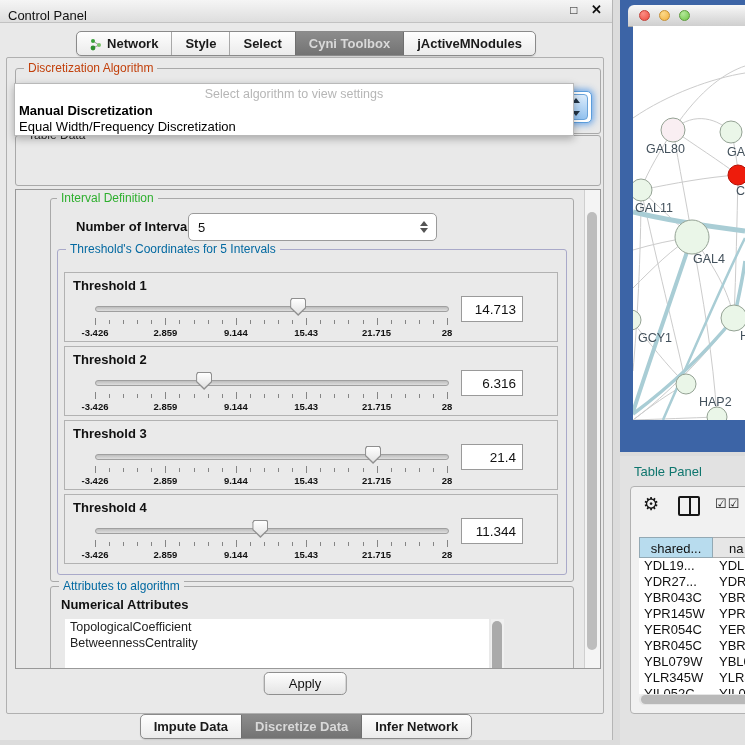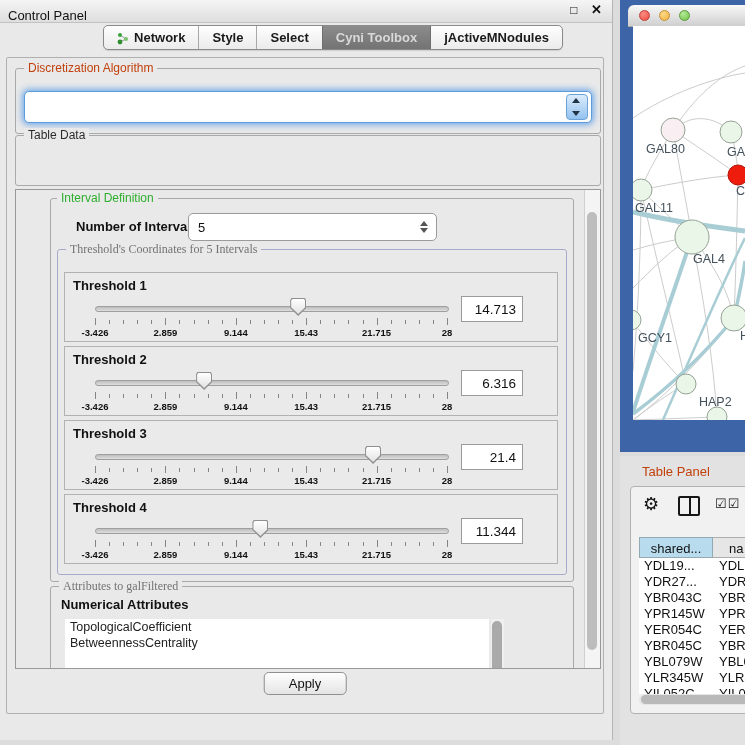--- a/index.html
+++ b/index.html
@@ -12,38 +12,38 @@
   
   .cp{position:absolute;left:0;top:0;width:612px;height:740px;background:#e9e9e9;border-right:1px solid #b5b5b5;}
   .cp-titlebar{position:absolute;left:0;top:0;right:0;height:22px;
     background:linear-gradient(#f5f5f5,#dedede);border-bottom:1px solid #c2c2c2;}
   .cp-title{position:absolute;left:8px;top:8px;font-size:13px;color:#111;}
   .cp-btns{position:absolute;right:10px;top:2px;font-size:13px;color:#111;}
   .float-btn{margin-right:10px;font-size:12px;}
   .close-btn{font-weight:bold;}
   
   .tabbar{position:absolute;left:0;width:612px;text-align:center;}
-  .tabbar.top{top:25px;padding-left:27px;}
+  .tabbar.top{top:31px;}
   .tabbar.bottom{top:714px;}
   .segctl{display:inline-flex;border:1px solid #8a8a8a;border-radius:5px;overflow:hidden;
     background:linear-gradient(#fefefe,#ebebeb);box-shadow:0 1px 1px rgba(0,0,0,.12);}
   .seg{padding:4px 13px;font-size:13px;font-weight:bold;color:#1a1a1a;display:flex;align-items:center;gap:5px;
     border-left:1px solid #a8a8a8;cursor:default;}
   .seg:first-child{border-left:none;}
   .seg.sel{background:linear-gradient(#8c8c8c,#737373);color:#d9d9d9;border-left-color:#6f6f6f;}
   .seg.sel + .seg{border-left-color:#6f6f6f;}
   
   .content{position:absolute;left:6px;top:57px;width:596px;height:655px;
     border:1px solid #b0b0b0;border-radius:2px;background:#e9e9e9;}
   .group{position:absolute;border:1px solid #a9a9a9;border-radius:3px;}
   .gtitle{position:absolute;top:-8px;left:8px;background:#e9e9e9;padding:0 4px;font-size:12px;}
   .gtitle.gray{color:#c2410c;}
   .gtitle.dark{color:#2c2c2c;}
   .gtitle.green{color:#2eaf2e;}
-  .gtitle.blue{color:#737373;font-family:Liberation Serif, serif;}
+  .gtitle.blue{color:#0369a1;}
   .group.algo{left:8px;top:10px;width:584px;height:64px;}
   .group.tdata{left:8px;top:77px;width:584px;height:49px;}
   .combo{position:absolute;background:#fff;border:1px solid #9b9b9b;border-radius:5px;}
   .combo-text{position:absolute;left:9px;top:50%;transform:translateY(-50%);font-size:13px;color:#111;white-space:nowrap;}
   .stepper{position:absolute;right:7px;top:50%;transform:translateY(-50%);width:10px;height:14px;}
   .stepper i{position:absolute;left:1px;width:0;height:0;border-left:4px solid transparent;border-right:4px solid transparent;}
   .stepper .up{top:1px;border-bottom:5px solid #555;}
   .stepper .dn{bottom:1px;border-top:5px solid #555;}
   .combo.focus{border:1px solid #5b9ddb;box-shadow:0 0 6px 2px rgba(96,160,232,.85);}
   .stepper.blue{right:3px;width:20px;height:24px;border-radius:4px;background:linear-gradient(#dcecfb,#93c2ef);border:1px solid #6ba3d9;}
@@ -98,21 +98,21 @@
   .mac-titlebar{position:absolute;left:8px;top:5px;right:0;height:21px;
     background:linear-gradient(#f8f8f8,#cfcfcf);border-radius:6px 0 0 0;border-bottom:1px solid #a9a9a9;}
   .light{position:absolute;top:5px;width:11px;height:11px;border-radius:50%;box-sizing:border-box;}
   .light.red{left:11px;background:radial-gradient(circle at 35% 30%,#fb8d84,#ee4b40);border:1px solid #c24038;}
   .light.yellow{left:31px;background:radial-gradient(circle at 35% 30%,#fcd98a,#f2b03c);border:1px solid #c59035;}
   .light.green{left:51px;background:radial-gradient(circle at 35% 30%,#b4e89a,#6ec544);border:1px solid #5d9a3c;}
   .canvas{position:absolute;left:13px;top:26px;width:120px;height:394px;background:#fff;overflow:hidden;}
   .canvas svg{display:block;}
   
   .tablepanel{position:absolute;left:620px;top:456px;width:125px;height:289px;background:#e2e2e2;}
-  .tp-title{position:absolute;left:22px;top:8px;font-size:13px;color:#c2410c;}
+  .tp-title{position:absolute;left:14px;top:8px;font-size:13px;color:#0f766e;}
   .browser{position:absolute;left:10px;top:30px;width:210px;height:226px;background:#f1f1f1;
     border:1px solid #b2b2b2;border-radius:4px;}
   .tp-toolbar{position:absolute;left:0;top:0;right:0;height:36px;}
   .gear{position:absolute;left:12px;top:6px;font-size:18px;color:#161616;}
   .colicon{position:absolute;left:47px;top:9px;width:18px;height:16px;border:2px solid #161616;border-radius:2px;}
   .colicon i{position:absolute;left:50%;top:0;bottom:0;width:2px;background:#161616;}
   .checks{position:absolute;left:84px;top:9px;font-size:13px;color:#161616;letter-spacing:1px;}
   .tbl{position:absolute;left:8px;top:50px;width:200px;height:157px;overflow:hidden;font-size:13px;}
   .trow{display:flex;height:16px;line-height:16px;background:#fff;}
   .trow.hdr{height:21px;line-height:21px;background:none;}
@@ -165,20 +165,27 @@
     <div class="group algo">
       <span class="gtitle gray">Discretization Algorithm</span>
       <div class="combo focus acombo">
         <span class="stepper blue">
             <i class="up"></i>
             <i class="dn"></i>
           </span>
       </div>
     </div>
 
+    <div class="popup">
+      <div class="popup-prompt">Select algorithm to view settings</div>
+      <div id="popup-items">
+          <div class="popup-item hl">Manual Discretization</div>
+          <div class="popup-item">Equal Width/Frequency Discretization</div>
+        </div>
+    </div>
 
     <div class="group tdata">
       <span class="gtitle dark">Table Data</span>
     </div>
 
     <div class="scrollpane">
       <div class="sp-inner">
 
         <div class="group interval">
           <span class="gtitle green">Interval Definition</span>
@@ -368,40 +375,51 @@
                     </div>
                     <div class="thumb" style="left: calc(46.9993% - 8px);"></div>
                   </div>
                   <div class="valuebox">11.344</div>
                 </div>
               </div>
           </div>
         </div>
 
         <div class="group attrs">
-          <span class="gtitle blue">Attributes to galFiltered</span>
+          <span class="gtitle blue">Attributes to algorithm</span>
           <div class="attrs-label">Numerical Attributes</div>
           <div class="attr-list" id="attr-list">
               <div class="attr-item">TopologicalCoefficient</div>
               <div class="attr-item">BetweennessCentrality</div>
             </div>
           <div class="list-vscroll">
               <div class="list-thumb"></div>
             </div>
         </div>
 
       </div>
       <div class="vscroll">
           <div class="vthumb"></div>
         </div>
     </div>
 
     <button class="apply">Apply</button>
   </div>
 
+  <div class="tabbar bottom" id="bottom-tabs"><div class="segctl">
+        <div class="seg">
+          <span>Impute Data</span>
+        </div>
+        <div class="seg sel">
+          <span>Discretize Data</span>
+        </div>
+        <div class="seg">
+          <span>Infer Network</span>
+        </div>
+      </div></div>
 </div>
 
 <div class="netwin">
   <div class="mac-titlebar">
     <span class="light red"></span>
     <span class="light yellow"></span>
     <span class="light green"></span>
   </div>
   <div class="canvas">
     <svg id="net-svg" width="112" height="394" viewBox="0 0 112 394">

